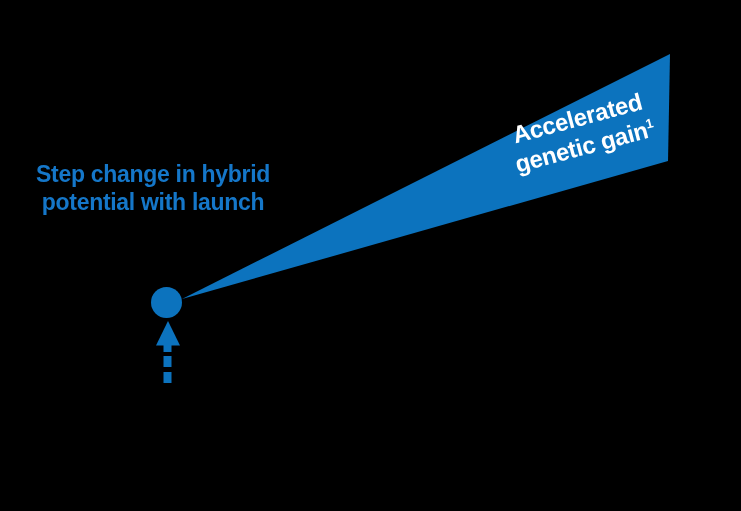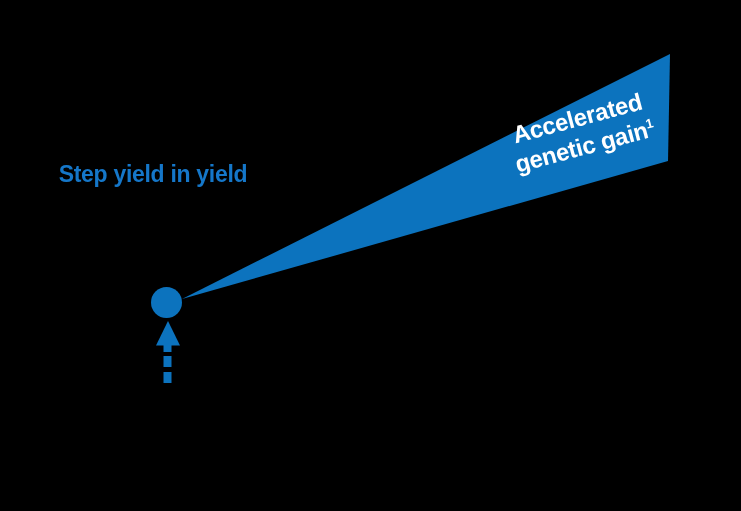--- a/index.html
+++ b/index.html
@@ -63,21 +63,22 @@
 
     <g fill="#0C73BE">
       <polygon points="168,321 156,345.5 180,345.5"></polygon>
       <rect x="163.5" y="345" width="8" height="7"></rect>
       <rect x="163.5" y="356" width="8" height="11"></rect>
       <rect x="163.5" y="372" width="8" height="11"></rect>
     </g>
   </svg>
 
   <div class="caption" style="color: rgb(21, 119, 201);">
-    <div>Step yield in yield</div>
+    <div>Step change in hybrid</div>
+    <div>potential with launch</div>
   </div>
 
   <div class="wedge-label" style="color: rgb(255, 255, 255);">
     <div>Accelerated</div>
     <div>
       <span>genetic gain</span><sup>1</sup>
     </div>
   </div>
 
 </div>

